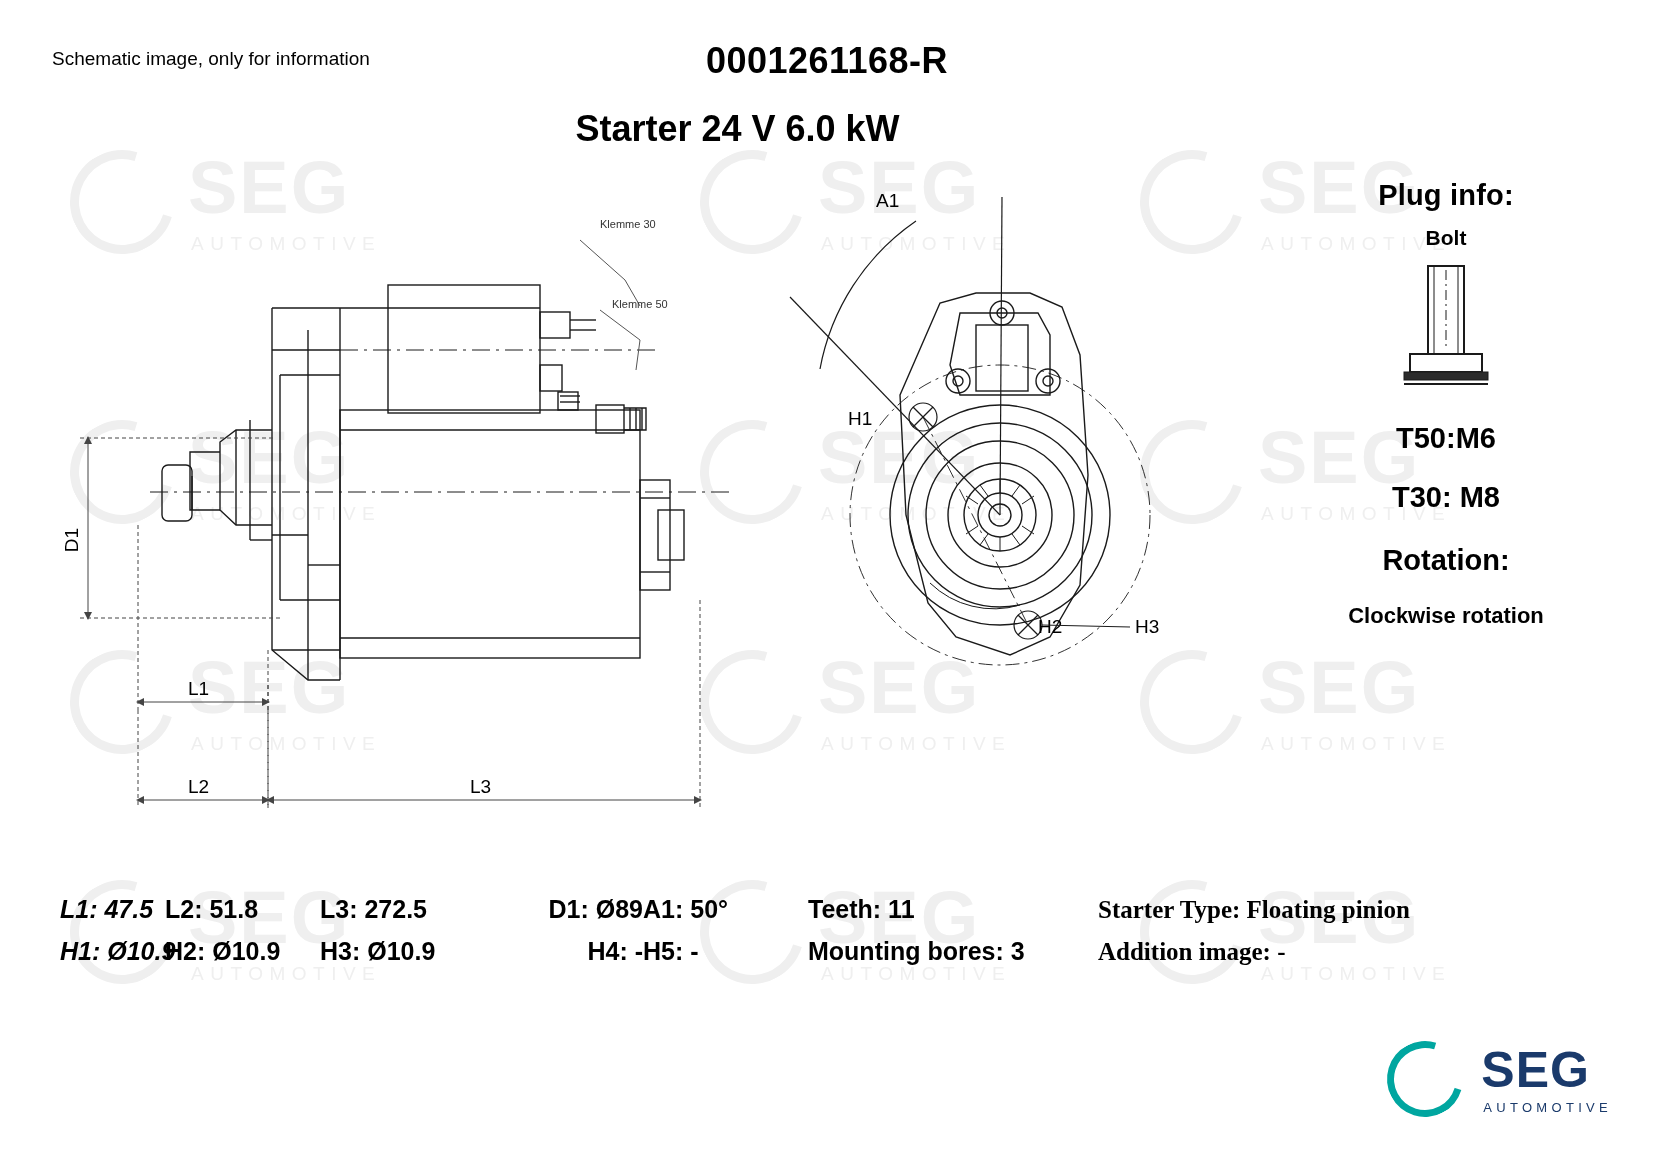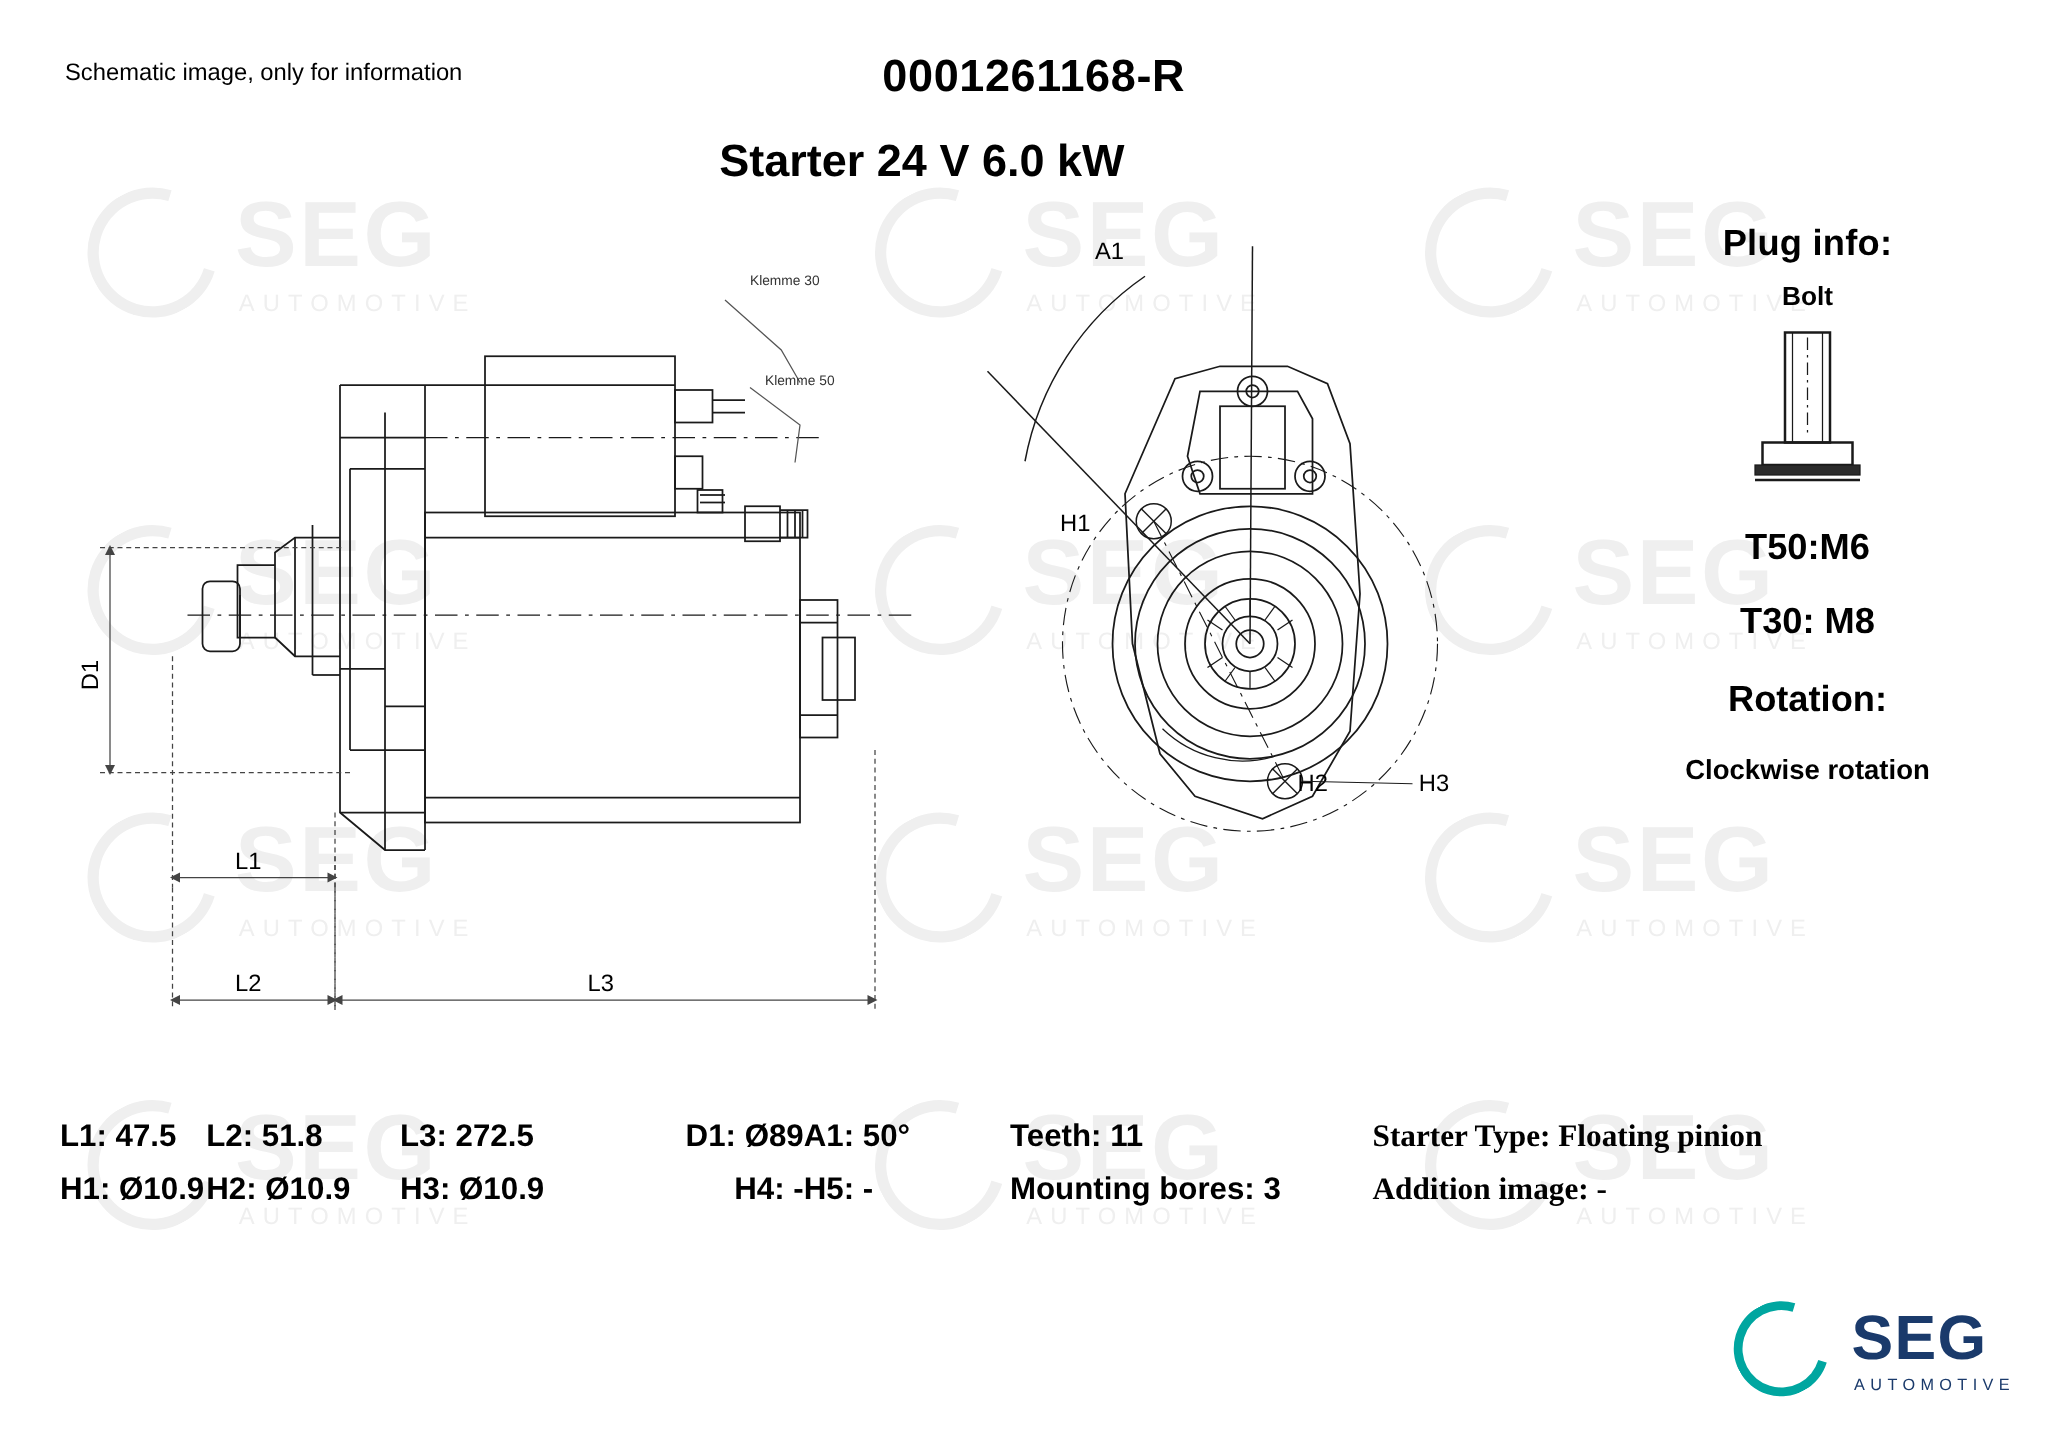--- a/index.html
+++ b/index.html
@@ -150,21 +150,21 @@
     z-index: 3;
     font-size: 25px;
     font-weight: bold;
   }
   .specrow {
     display: flex;
     align-items: baseline;
     height: 42px;
   }
   .specrow .cell { white-space: nowrap; }
-  .c1 { width: 165px; padding-left: 48px; box-sizing: border-box; }
+  .c1 { width: 165px; padding-left: 60px; box-sizing: border-box; font-style: italic; }
   .c2 { width: 155px; }
   .c3 { width: 168px; }
   .c4 { width: 155px; text-align: right; }
   .c5 { width: 165px; }
   .c6 { width: 290px; }
   .c7 { width: 420px; font-family: Liberation Serif, serif; }
 
   
   .logo {
     position: absolute;

